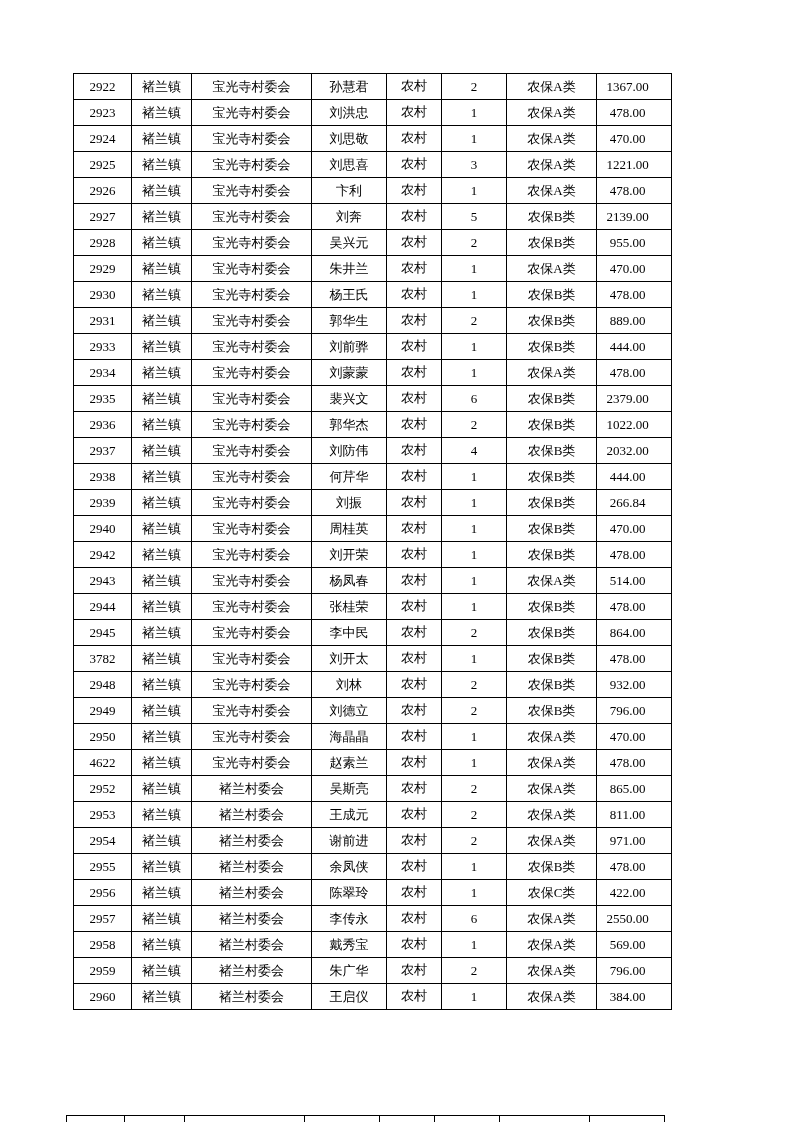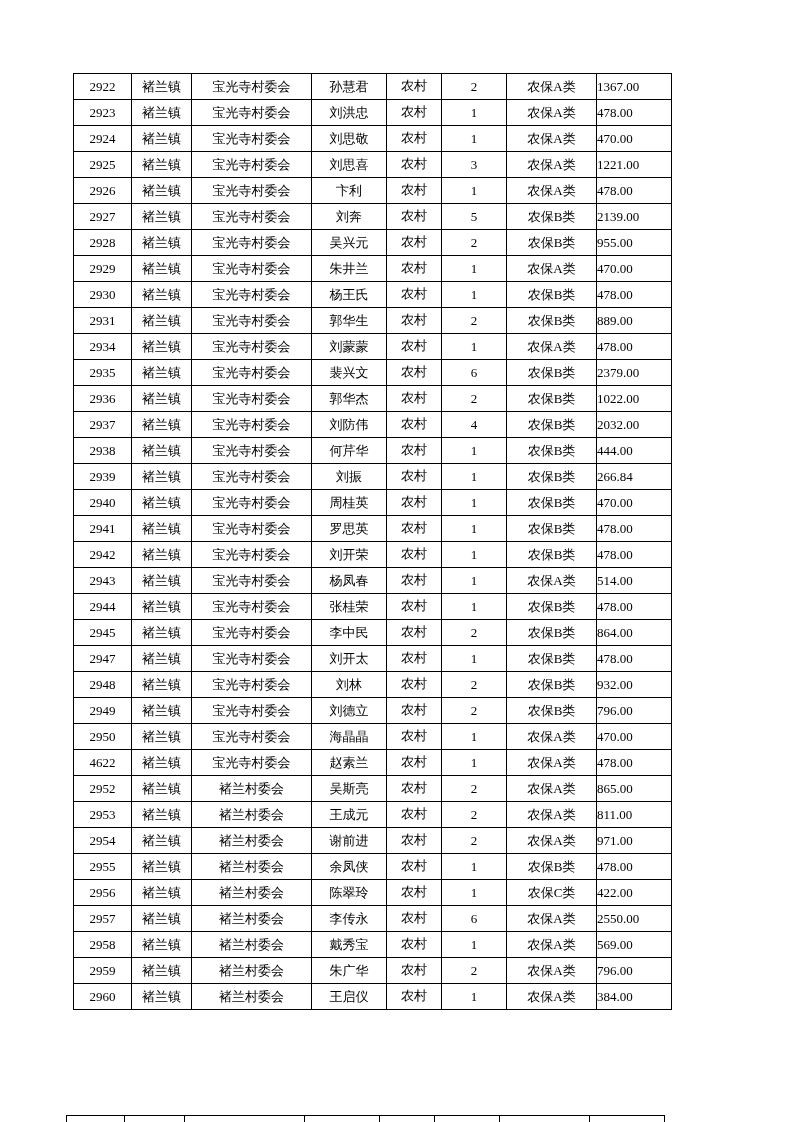--- a/index.html
+++ b/index.html
@@ -30,21 +30,21 @@
     white-space: nowrap;
     overflow: hidden;
   }
   td.c0 { width: 58px; }
   td.c1 { width: 60px; }
   td.c2 { width: 120px; }
   td.c3 { width: 75px; }
   td.c4 { width: 55px; font-family: Liberation Mono, monospace; }
   td.c5 { width: 65px; }
   td.c6 { width: 90px; }
-  td.c7 { width: 75px; text-align: left; padding-right: 13px; }
+  td.c7 { width: 75px; text-align: center; padding-right: 13px; }
   .partial-row-clip {
     position: absolute;
     left: 66px;
     top: 1115px;
     height: 7px;
     overflow: hidden;
   }
   .partial-row-clip .sheet-table {
     position: static;
   }
@@ -148,20 +148,30 @@
         <td class="c0">2931</td>
         <td class="c1">褚兰镇</td>
         <td class="c2">宝光寺村委会</td>
         <td class="c3">郭华生</td>
         <td class="c4">农村</td>
         <td class="c5">2</td>
         <td class="c6">农保B类</td>
         <td class="c7">889.00</td>
       </tr>
       <tr>
+        <td class="c0">2933</td>
+        <td class="c1">褚兰镇</td>
+        <td class="c2">宝光寺村委会</td>
+        <td class="c3">刘前骅</td>
+        <td class="c4">农村</td>
+        <td class="c5">1</td>
+        <td class="c6">农保B类</td>
+        <td class="c7">444.00</td>
+      </tr>
+      <tr>
         <td class="c0">2934</td>
         <td class="c1">褚兰镇</td>
         <td class="c2">宝光寺村委会</td>
         <td class="c3">刘蒙蒙</td>
         <td class="c4">农村</td>
         <td class="c5">1</td>
         <td class="c6">农保A类</td>
         <td class="c7">478.00</td>
       </tr>
       <tr>
@@ -218,30 +228,20 @@
         <td class="c0">2940</td>
         <td class="c1">褚兰镇</td>
         <td class="c2">宝光寺村委会</td>
         <td class="c3">周桂英</td>
         <td class="c4">农村</td>
         <td class="c5">1</td>
         <td class="c6">农保B类</td>
         <td class="c7">470.00</td>
       </tr>
       <tr>
-        <td class="c0">2941</td>
-        <td class="c1">褚兰镇</td>
-        <td class="c2">宝光寺村委会</td>
-        <td class="c3">罗思英</td>
-        <td class="c4">农村</td>
-        <td class="c5">1</td>
-        <td class="c6">农保B类</td>
-        <td class="c7">478.00</td>
-      </tr>
-      <tr>
         <td class="c0">2942</td>
         <td class="c1">褚兰镇</td>
         <td class="c2">宝光寺村委会</td>
         <td class="c3">刘开荣</td>
         <td class="c4">农村</td>
         <td class="c5">1</td>
         <td class="c6">农保B类</td>
         <td class="c7">478.00</td>
       </tr>
       <tr>
@@ -268,21 +268,21 @@
         <td class="c0">2945</td>
         <td class="c1">褚兰镇</td>
         <td class="c2">宝光寺村委会</td>
         <td class="c3">李中民</td>
         <td class="c4">农村</td>
         <td class="c5">2</td>
         <td class="c6">农保B类</td>
         <td class="c7">864.00</td>
       </tr>
       <tr>
-        <td class="c0">2947</td>
+        <td class="c0">3782</td>
         <td class="c1">褚兰镇</td>
         <td class="c2">宝光寺村委会</td>
         <td class="c3">刘开太</td>
         <td class="c4">农村</td>
         <td class="c5">1</td>
         <td class="c6">农保B类</td>
         <td class="c7">478.00</td>
       </tr>
       <tr>
         <td class="c0">2948</td>

